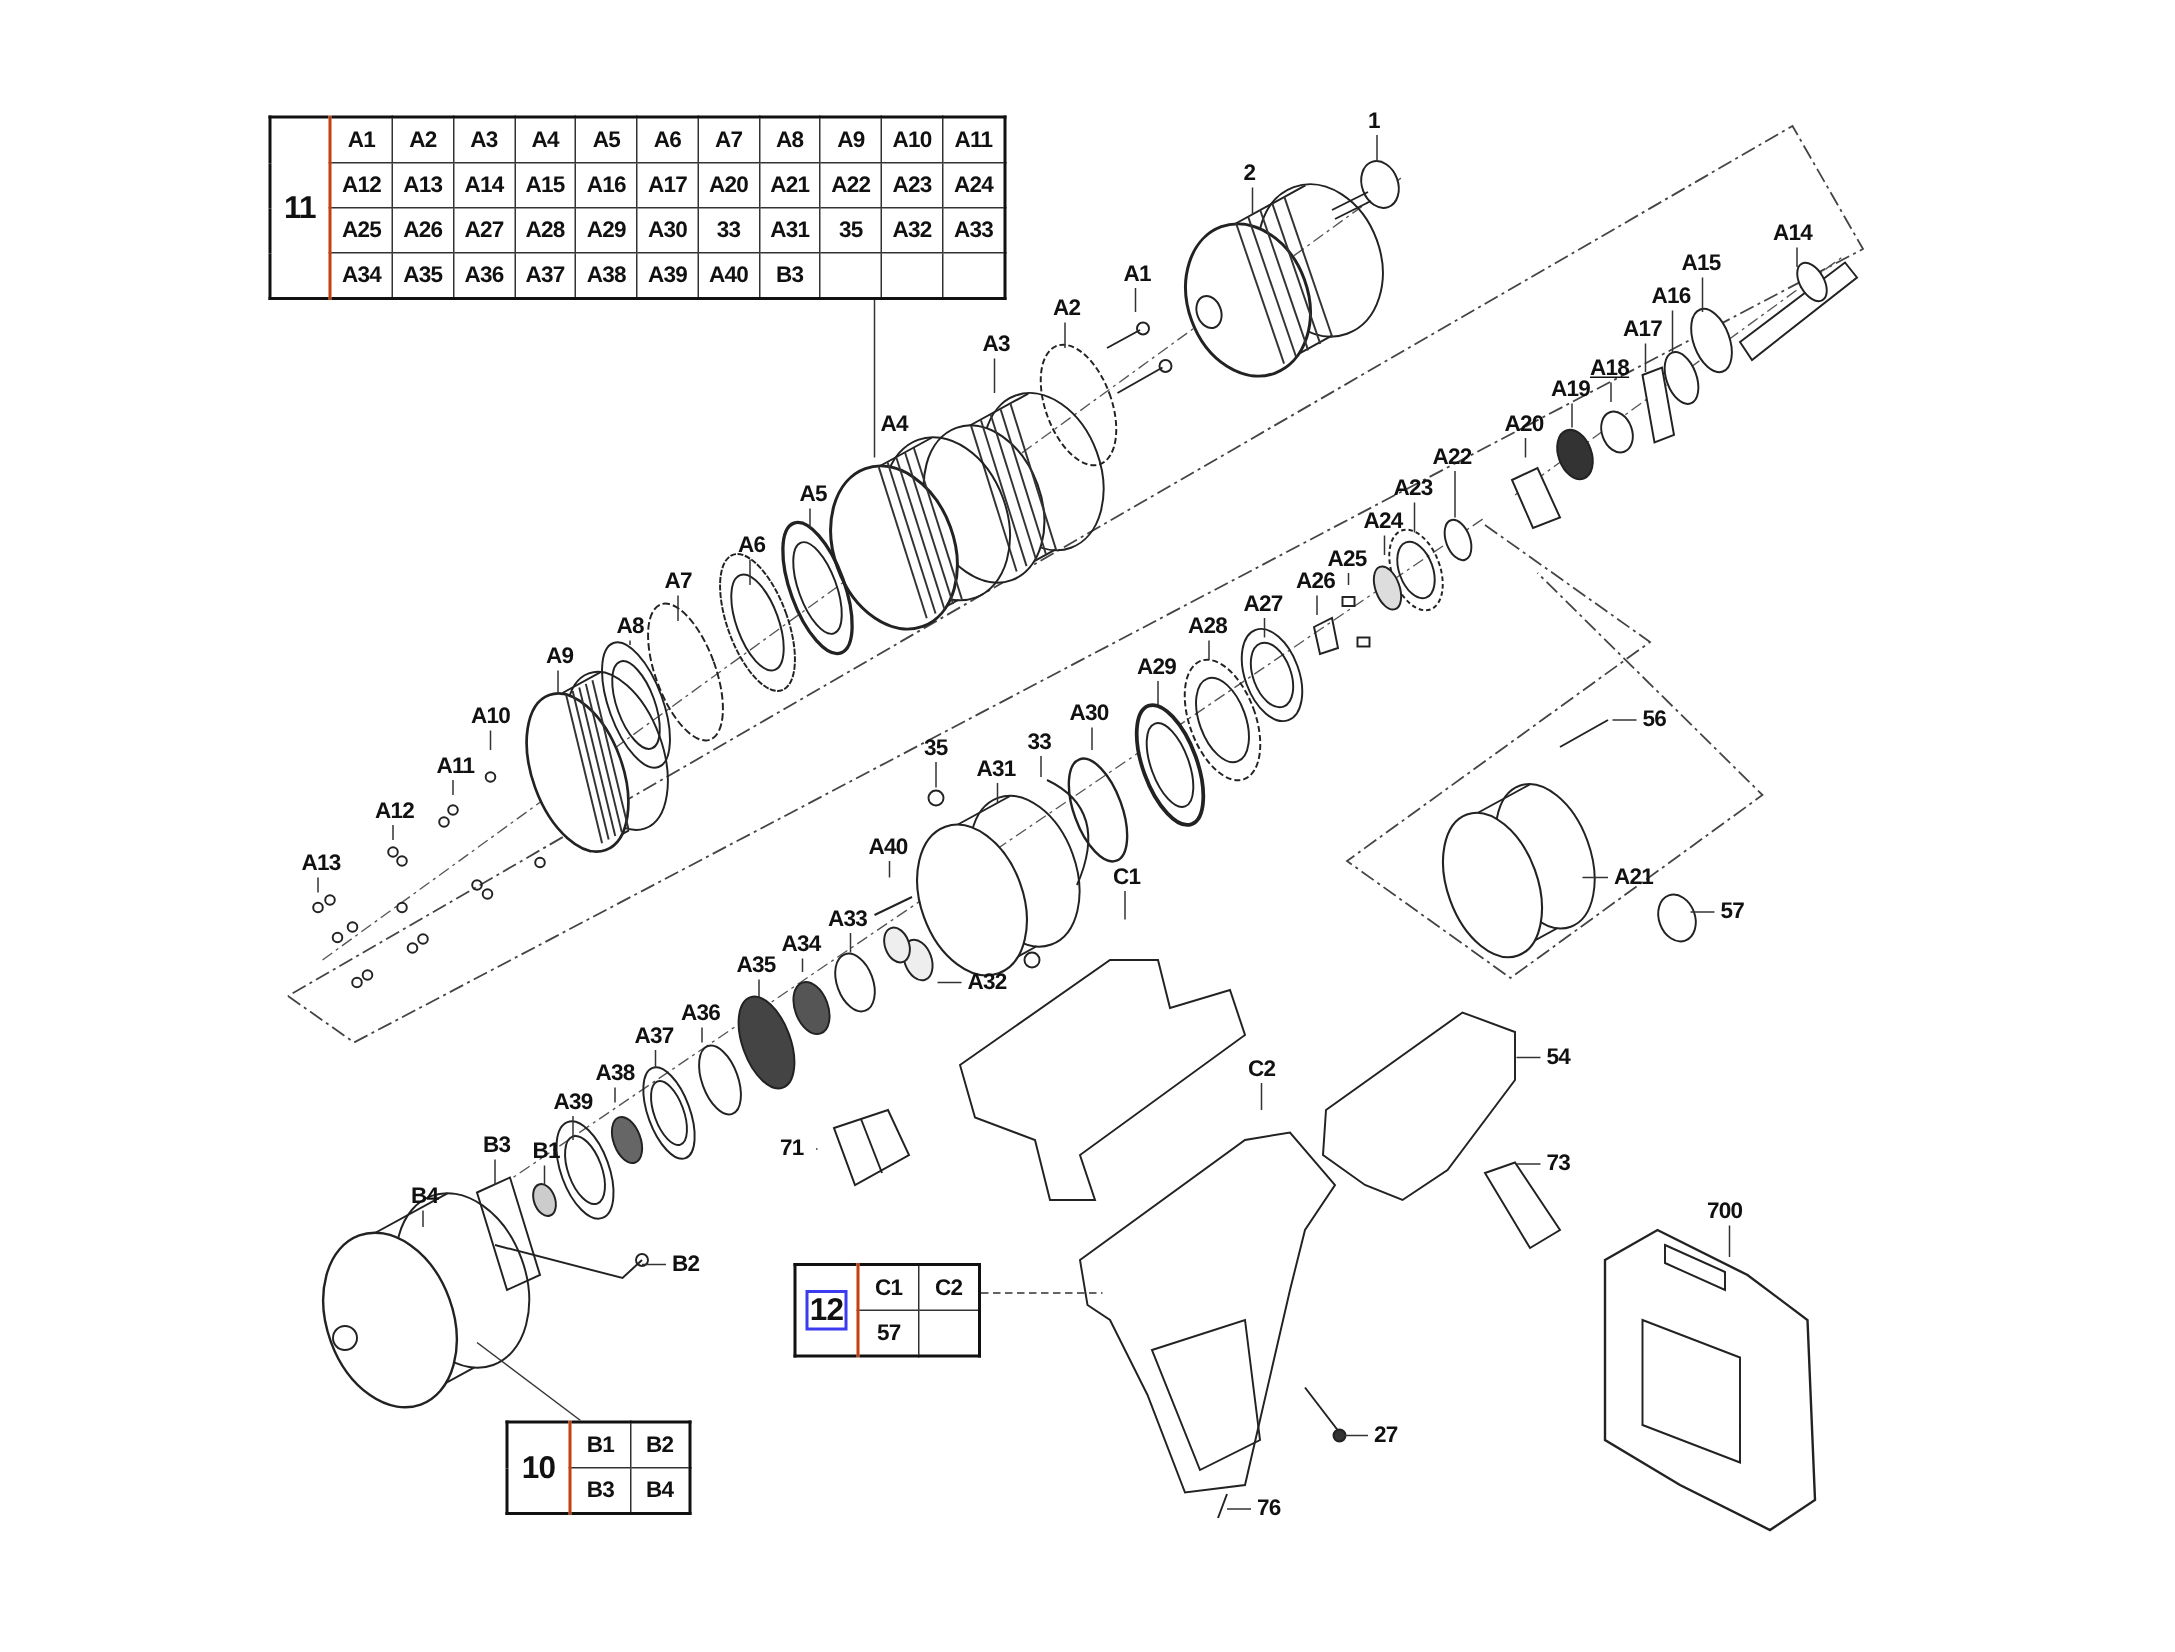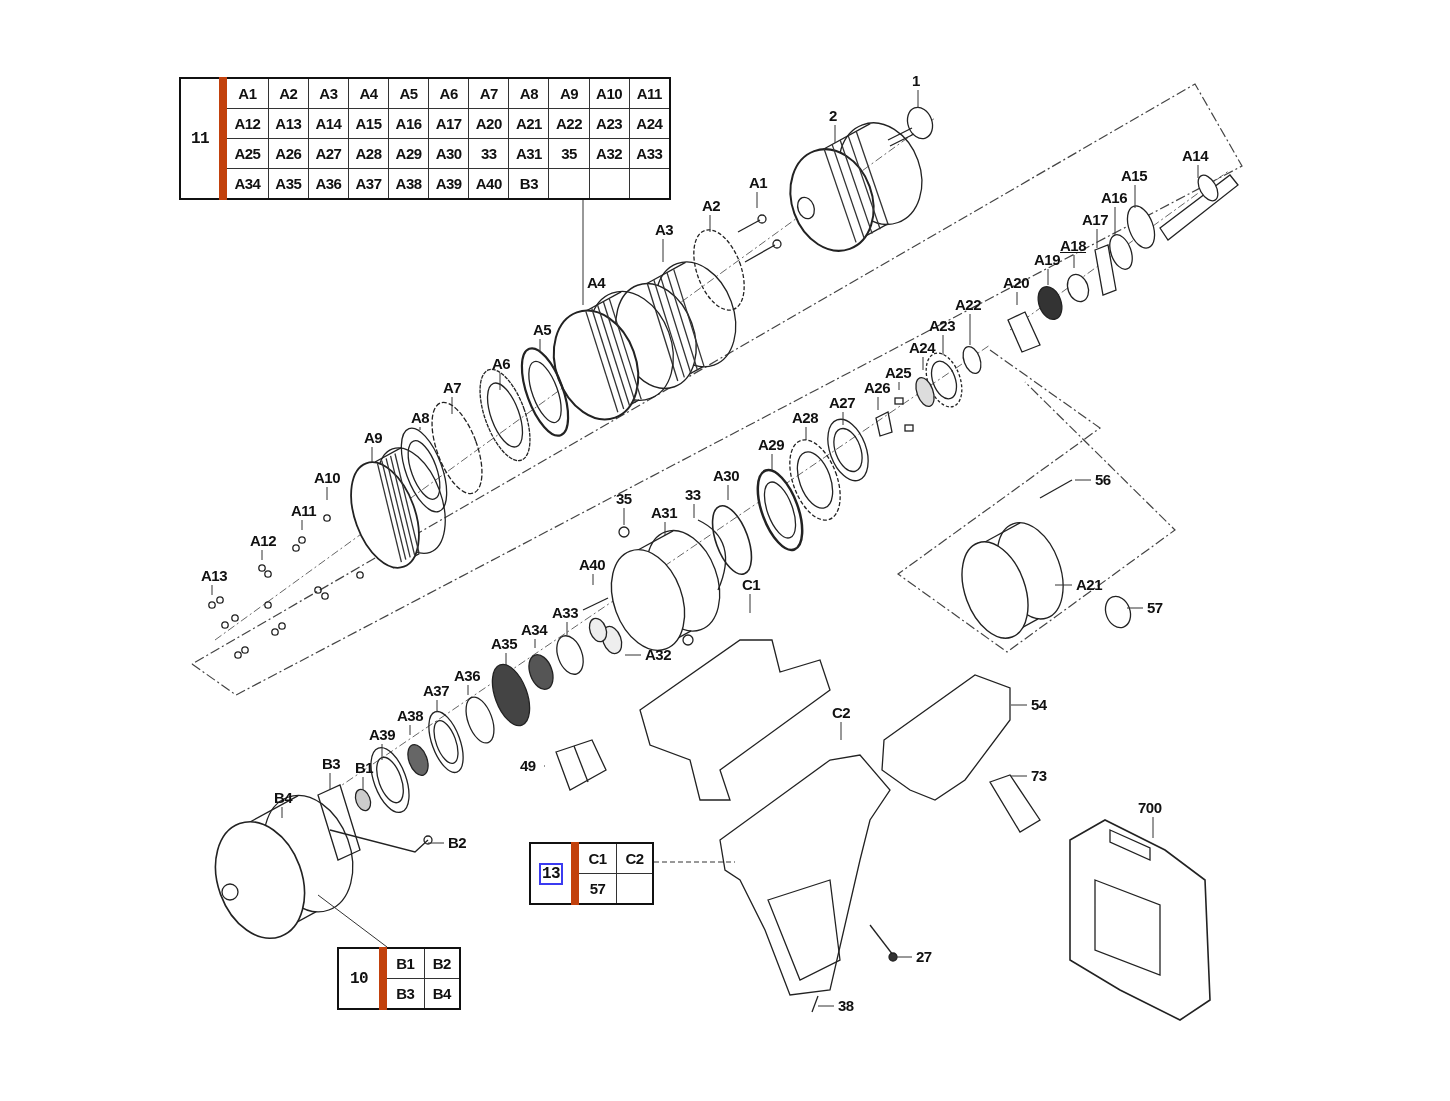--- a/index.html
+++ b/index.html
@@ -5,21 +5,21 @@
   html, body { margin: 0; padding: 0; background: #ffffff; }
   body { width: 1450px; height: 1101px; position: relative; overflow: hidden;
          font-family: "Liberation Sans", sans-serif; color: #111; }
   #diagram { position: absolute; left: 0; top: 0; width: 1450px; height: 1101px; }
   .lbl { position: absolute; font-weight: bold; font-size: 15px; letter-spacing: -0.5px;
          white-space: nowrap; color: #111; line-height: 1; }
   table.kit { position: absolute; border-collapse: collapse; border: 2px solid #111;
               background: #fff; font-weight: bold; font-size: 15px; }
   table.kit td { border: 1px solid #333; text-align: center; padding: 0; height: 29px;
                  letter-spacing: -0.5px; }
-  table.kit td.kit-no { border-right: 8px solid #c2410c; font-size: 16px; font-family: Liberation Mono, monospace; }
+  table.kit td.kit-no { border-right: 2px solid #c2410c; font-size: 21px; }
   .hl { outline: 2px solid #3b3bf0; outline-offset: 0; padding: 0 1px; }
 </style>
 </head>
 <body>
 
 <svg id="diagram" xmlns="http://www.w3.org/2000/svg" width="1450" height="1101" viewBox="0 0 1450 1101">
   <g id="outlines" fill="none" stroke="#444" stroke-width="1.2" stroke-dasharray="10,3,2,3">
       <polyline points="192,664 236,695 1242,166 1195,84 192,664"></polyline>
       <polyline points="990,350 1100,428 898,574 1007,652 1175,530 1025,382"></polyline>
     </g>
@@ -309,22 +309,22 @@
     <div class="lbl" style="left: 369px; top: 727px;">A39</div>
     <div class="lbl" style="left: 579px; top: 557px;">A40</div>
     <div class="lbl" style="left: 685px; top: 487px;">33</div>
     <div class="lbl" style="left: 616px; top: 491px;">35</div>
     <div class="lbl" style="left: 355px; top: 760px;">B1</div>
     <div class="lbl" style="left: 448px; top: 835px;">B2</div>
     <div class="lbl" style="left: 322px; top: 756px;">B3</div>
     <div class="lbl" style="left: 274px; top: 790px;">B4</div>
     <div class="lbl" style="left: 742px; top: 577px;">C1</div>
     <div class="lbl" style="left: 832px; top: 705px;">C2</div>
-    <div class="lbl" style="left: 520px; top: 758px;">49</div>
-    <div class="lbl" style="left: 838px; top: 998px;">38</div>
+    <div class="lbl" style="left: 520px; top: 758px;">71</div>
+    <div class="lbl" style="left: 838px; top: 998px;">76</div>
     <div class="lbl" style="left: 916px; top: 949px;">27</div>
     <div class="lbl" style="left: 1031px; top: 697px;">54</div>
     <div class="lbl" style="left: 1031px; top: 768px;">73</div>
     <div class="lbl" style="left: 1095px; top: 472px;">56</div>
     <div class="lbl" style="left: 1147px; top: 600px;">57</div>
     <div class="lbl" style="left: 1138px; top: 800px;">700</div>
   </div>
 
 <table class="kit" id="kit-11" style="left:179px; top:77px; width:492px;">
   <tbody id="kit-11-body">
@@ -380,21 +380,21 @@
         <td></td>
         <td></td>
         <td></td>
       </tr>
     </tbody>
 </table>
 
 <table class="kit" id="kit-12" style="left:529px; top:842px; width:125px;">
   <tbody id="kit-12-body">
       <tr>
-        <td class="kit-no" rowspan="2" style="width: 40px;"><span class="hl">13</span></td>
+        <td class="kit-no" rowspan="2" style="width: 40px;"><span class="hl">12</span></td>
         <td>C1</td>
         <td>C2</td>
       </tr>
       <tr>
         <td>57</td>
         <td></td>
       </tr>
     </tbody>
 </table>
 

